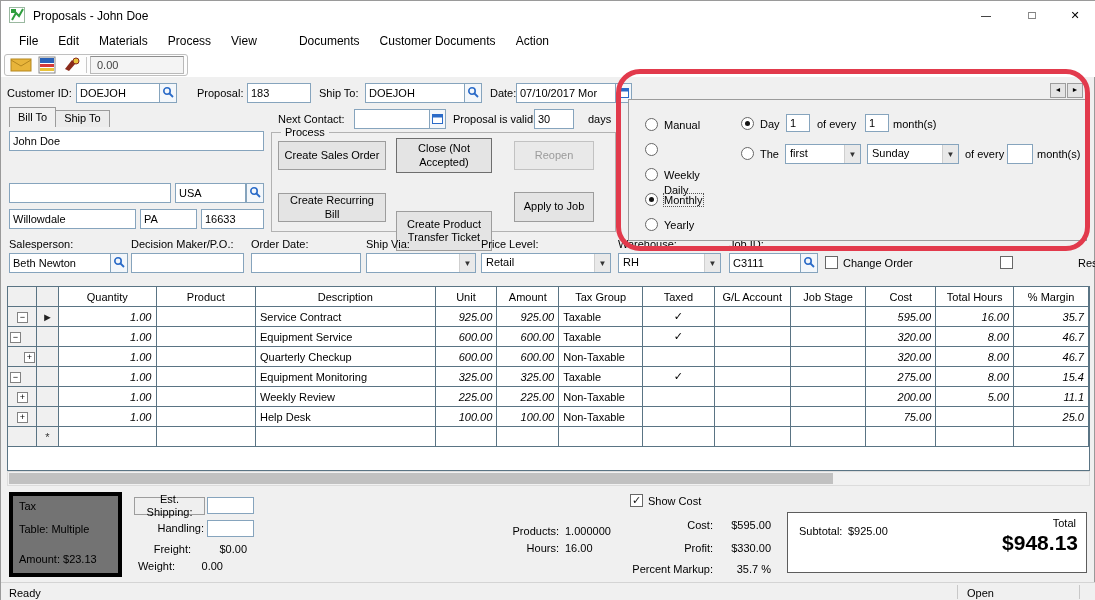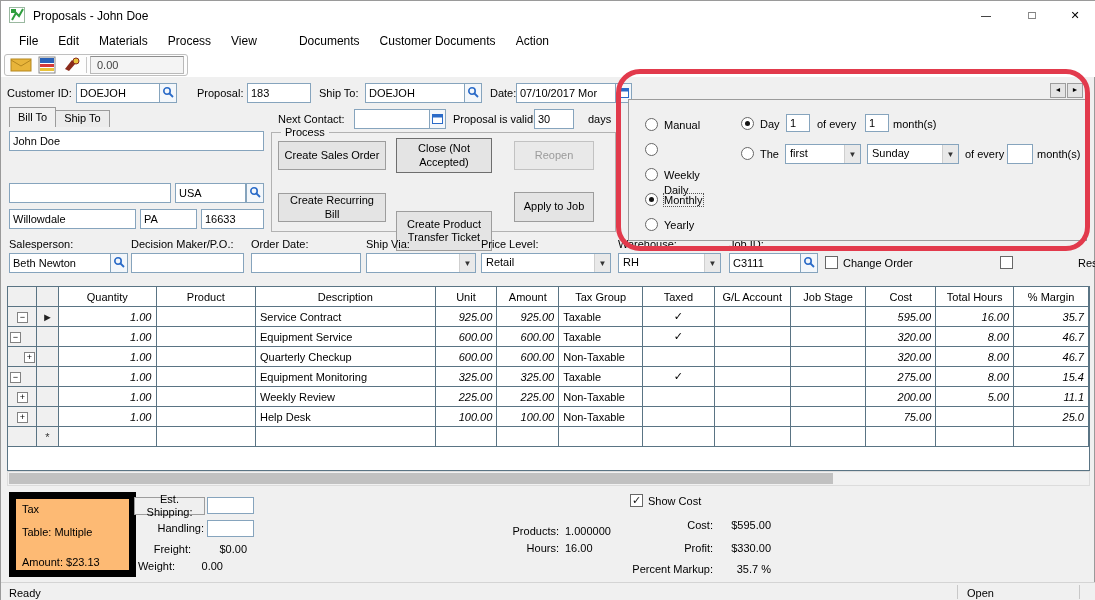--- a/index.html
+++ b/index.html
@@ -386,21 +386,21 @@
             <td></td>
           </tr>
         </tbody>
       </table>
   </div>
 
   <div class="abs" style="left:6px;top:470px;width:1083px;height:15px;background:#f1f1f1;border:1px solid #dcdcdc;">
     <div class="abs" style="left:1px;top:1px;width:824px;height:11px;background:#c1c1c1;"></div>
   </div>
 
-  <div class="abs" style="left:8px;top:491px;width:127px;height:85px;background:#fdba74;border:7px solid #000000;">
+  <div class="abs" style="left:8px;top:491px;width:113px;height:85px;background:#737373;border:4px solid #000000;">
     <span class="lbl" style="left:6px;top:4px;">Tax</span>
     <span class="lbl" style="left:6px;top:27px;">Table: Multiple</span>
     <span class="lbl" style="left:6px;top:57px;">Amount: $23.13</span>
   </div>
   <button class="btn" style="left:133px;top:496px;width:71px;height:18px;background:#efefef;">Est. Shipping:</button>
   <input class="tb" style="left: 206px; top: 496px; width: 47px; height: 17px;" value="">
   <span class="lbl" style="left:133px;top:521px;width:70px;text-align:right;">Handling:</span>
   <input class="tb" style="left: 206px; top: 519px; width: 47px; height: 17px;" value="">
   <span class="lbl" style="left:133px;top:542px;width:57px;text-align:right;">Freight:</span>
   <span class="lbl" style="left:196px;top:542px;width:50px;text-align:right;">$0.00</span>
@@ -414,20 +414,26 @@
 
   <span class="check" style="left:629px;top:493px;">✓</span>
   <span class="lbl" style="left:647px;top:494px;">Show Cost</span>
   <span class="lbl" style="left:632px;top:518px;width:80px;text-align:right;">Cost:</span>
   <span class="lbl" style="left:716px;top:518px;width:54px;text-align:right;">$595.00</span>
   <span class="lbl" style="left:632px;top:541px;width:80px;text-align:right;">Profit:</span>
   <span class="lbl" style="left:716px;top:541px;width:54px;text-align:right;">$330.00</span>
   <span class="lbl" style="left:618px;top:562px;width:94px;text-align:right;">Percent Markup:</span>
   <span class="lbl" style="left:716px;top:562px;width:54px;text-align:right;">35.7 %</span>
 
+  <div class="abs" style="left:786px;top:511px;width:300px;height:61px;background:#fff;border:1px solid #5d5d5d;">
+    <span class="lbl" style="left:11px;top:12px;">Subtotal:</span>
+    <span class="lbl" style="left:60px;top:12px;">$925.00</span>
+    <span class="lbl" style="left:204px;top:4px;width:84px;text-align:right;">Total</span>
+    <span class="lbl" style="left:120px;top:18px;width:170px;text-align:right;font-size:21px;font-weight:bold;">$948.13</span>
+  </div>
 
   <div class="abs" style="left:0;top:581px;width:1095px;height:19px;background:#f0f0f0;border-top:1px solid #d4d4d4;">
     <span class="lbl" style="left:8px;top:4px;">Ready</span>
     <div class="vline" style="left:956px;top:2px;height:14px;"></div>
     <span class="lbl" style="left:966px;top:4px;">Open</span>
     <div class="vline" style="left:1078px;top:2px;height:14px;"></div>
   </div>
 
   <div class="abs" style="left:615px;top:68px;width:474px;height:182px;border:5px solid #e23a4c;border-radius:24px;z-index:50;pointer-events:none;"></div>
 

